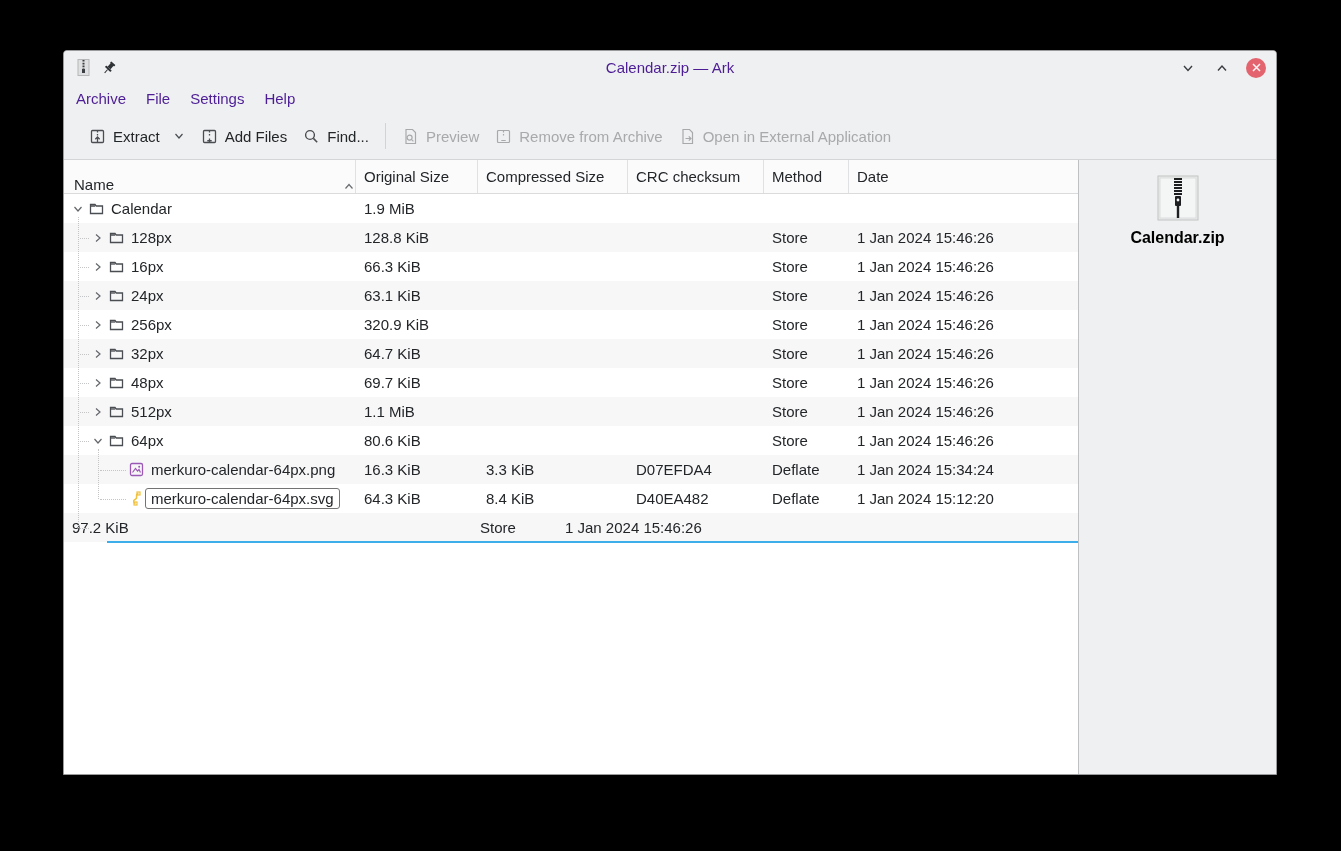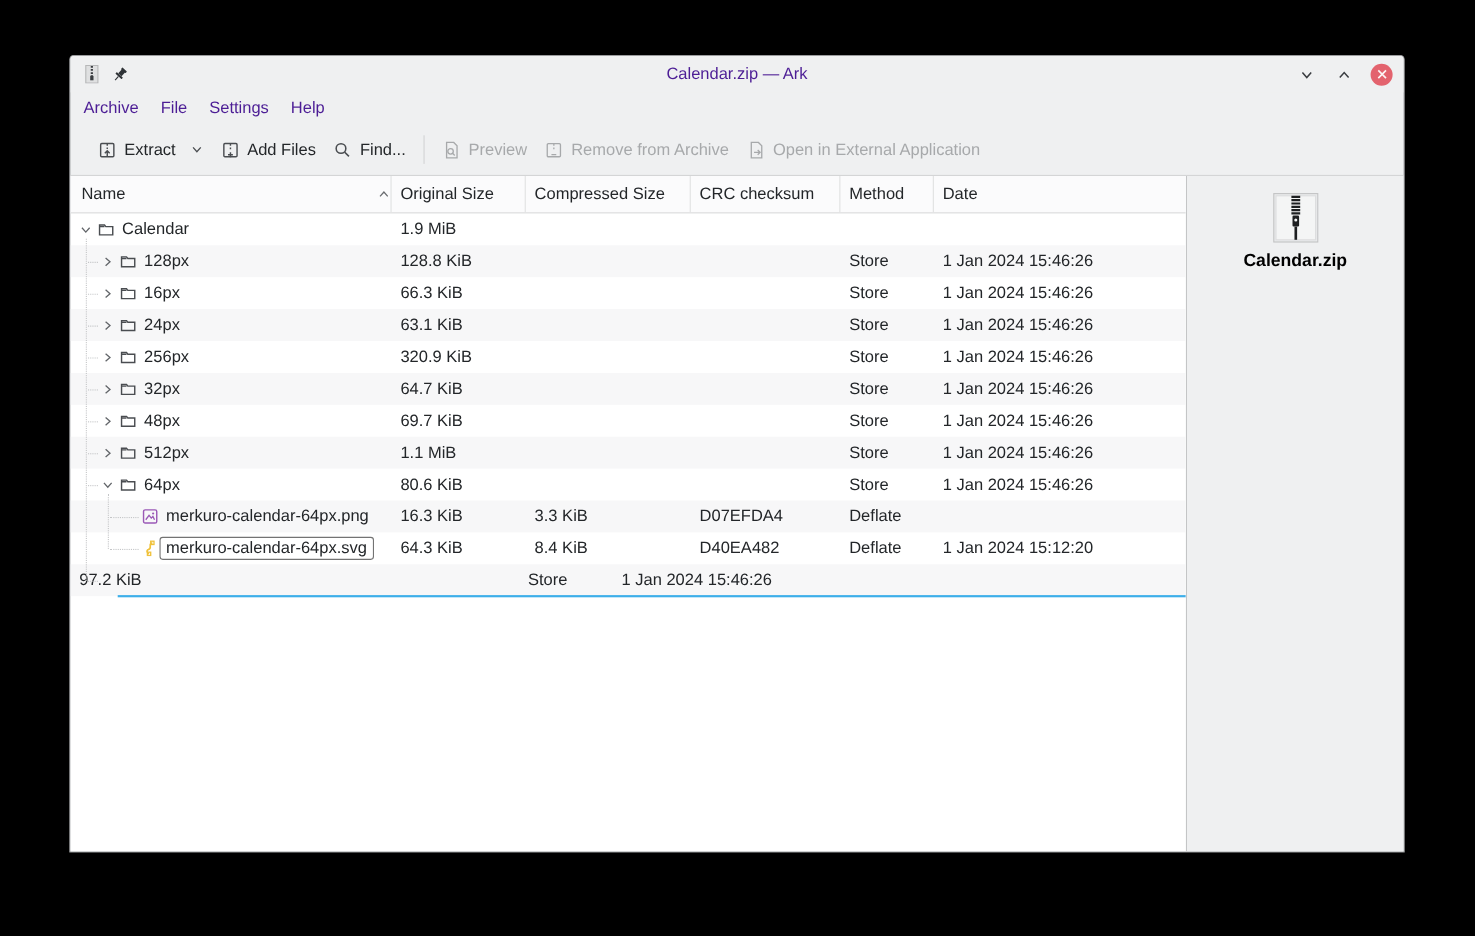--- a/index.html
+++ b/index.html
@@ -26,21 +26,21 @@
   .tbtn .chev{margin-left:6px;display:flex;}
   .tool-sep{width:1px;height:26px;background:#d2d3d4;margin:0 8px;}
   
   .content{flex:1;display:flex;min-height:0;border-top:1px solid #d4d5d6;}
   .listpane{width:1014px;background:#fff;position:relative;overflow:hidden;flex:0 0 auto;}
   .sidepanel{flex:1;background:#eff0f1;border-left:1px solid #bfc0c1;display:flex;flex-direction:column;align-items:center;}
   
   .thead{display:flex;height:34px;background:#fbfbfc;border-bottom:1px solid #dadbdc;font-size:15px;color:#232629;}
   .th{display:flex;align-items:center;padding-left:8px;border-right:1px solid #e0e1e2;position:relative;}
   .th:last-child{border-right:none;}
-  .th.c0{padding-left:10px;justify-content:space-between;padding-right:0;}
+  .th.c0{padding-left:10px;justify-content:space-between;padding-right:0;align-items:flex-end;}
   .c0{width:292px;}.c1{width:122px;}.c2{width:150px;}.c3{width:136px;}.c4{width:85px;}.c5{width:229px;}
   
   .row{display:flex;height:29px;font-size:15px;color:#232629;position:relative;align-items:stretch;}
   .row.alt{background:#f7f7f8;}
   .cell{display:flex;align-items:center;padding-left:8px;overflow:hidden;white-space:nowrap;}
   .namecell{padding-left:0;}
   .indent{flex:0 0 auto;height:100%;}
   .chevslot{flex:0 0 14px;display:flex;align-items:center;justify-content:center;margin-right:4px;z-index:1;}
   .rowicon{flex:0 0 15px;display:flex;align-items:center;margin-right:7px;z-index:1;}
   .rowlabel{white-space:nowrap;}
@@ -407,20 +407,21 @@
                   <path d="M3.5 10.5 L6.5 6.5 L8.5 9 L10 7.5 L11.5 10.5" fill="none" stroke="#9b59b6" stroke-width="1.2"></path>
                   <circle cx="10.2" cy="4.8" r="1" fill="#9b59b6"></circle>
                 </svg>
               </span>
               <span class="rowlabel">merkuro-calendar-64px.png</span>
             </div>
             <div class="cell c1">16.3 KiB</div>
             <div class="cell c2">3.3 KiB</div>
             <div class="cell c3">D07EFDA4</div>
             <div class="cell c4">Deflate</div>
+            <div class="cell c5">1 Jan 2024 15:34:24</div>
           </div>
           <div class="row">
             <span class="gdash" style="left: 36px; width: 26px;"></span>
             <div class="cell namecell c0">
               <span class="indent" style="width: 47px;"></span>
               <span class="chevslot"></span>
               <span class="rowicon">
                 <svg width="15" height="15" viewBox="0 0 15 15">
                   <path d="M9.5 2.5 C5 3.5 10 7 6 8.5 C3.5 9.5 5 12 6.5 12.5" fill="none" stroke="#f0c23c" stroke-width="1.5"></path>
                   <rect x="8" y="1" width="3" height="3" fill="none" stroke="#f0c23c" stroke-width="1.2"></rect>

